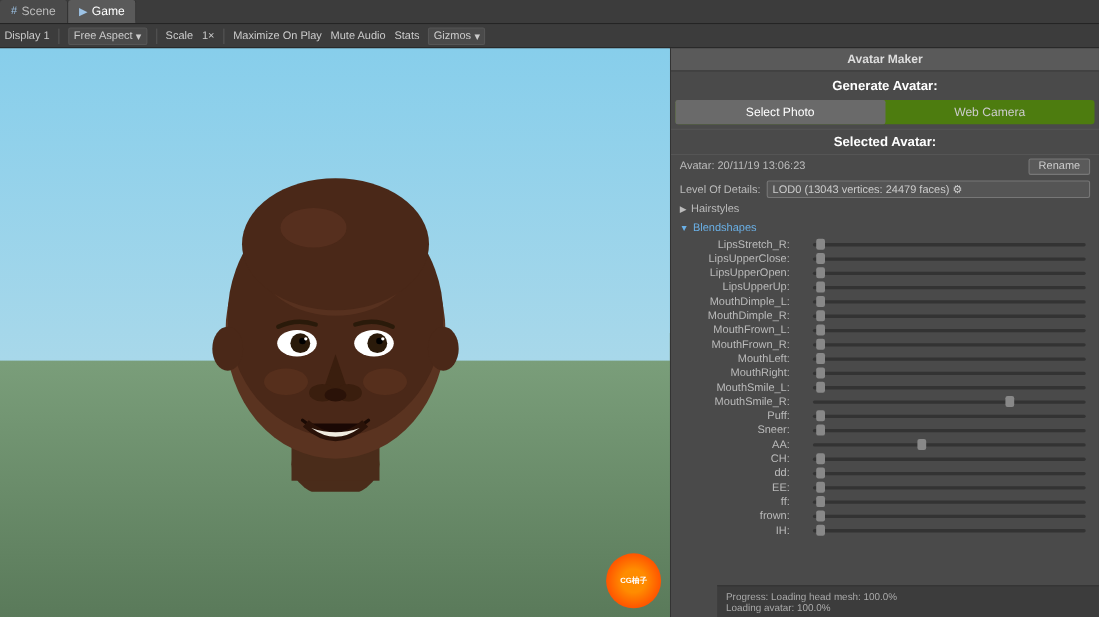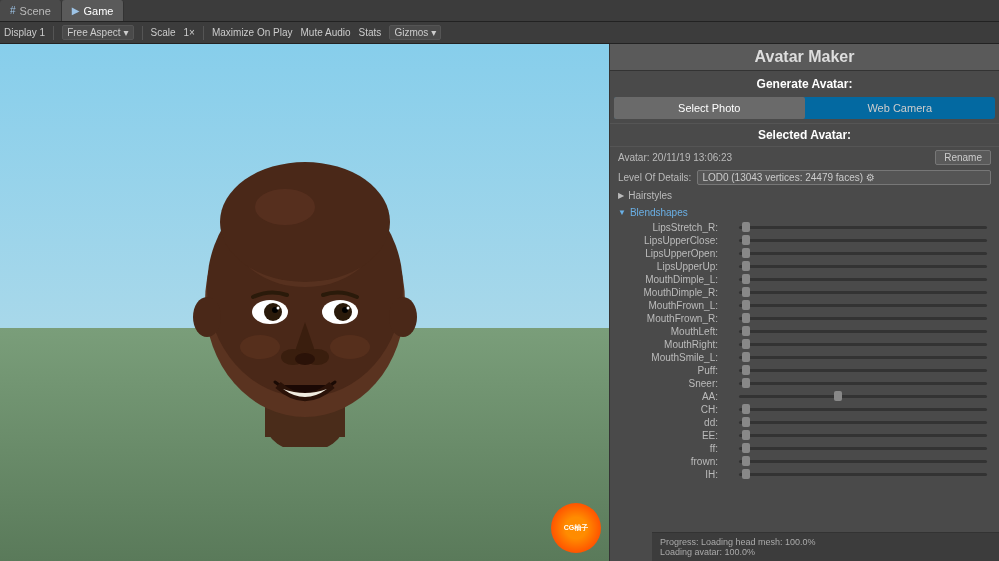--- a/index.html
+++ b/index.html
@@ -114,37 +114,37 @@
     .right-panel {
       width: 390px;
       background: #4a4a4a;
       display: flex;
       flex-direction: column;
       border-left: 1px solid #333;
     }
     .right-panel-header {
       background: #5a5a5a;
       padding: 4px 8px;
-      font-size: 16px;
+      font-size: 11px;
       color: #ddd;
       border-bottom: 1px solid #333;
       text-align: center;
       font-weight: bold;
     }
     .generate-avatar-label {
       text-align: center;
       padding: 6px;
       font-size: 12px;
       color: #fff;
       font-weight: bold;
     }
     .tab-buttons {
       display: flex;
       margin: 0 4px 4px 4px;
-      background: #0369a1;
+      background: #4d7c0f;
       border-radius: 3px;
     }
     .tab-btn {
       flex: 1;
       padding: 5px;
       text-align: center;
       font-size: 11px;
       cursor: pointer;
       border-radius: 2px;
       color: #ccc;
@@ -484,20 +484,26 @@
             <div class="slider-thumb" style="left: 3%;"></div>
           </div>
         </div>
         <div class="blendshape-row">
           <span class="blendshape-label">MouthSmile_L:</span>
           <div class="slider-track">
             <div class="slider-thumb" style="left: 3%;"></div>
           </div>
         </div>
         <div class="blendshape-row">
+          <span class="blendshape-label">MouthSmile_R:</span>
+          <div class="slider-track">
+            <div class="slider-thumb" style="left: 72%;"></div>
+          </div>
+        </div>
+        <div class="blendshape-row">
           <span class="blendshape-label">Puff:</span>
           <div class="slider-track">
             <div class="slider-thumb" style="left: 3%;"></div>
           </div>
         </div>
         <div class="blendshape-row">
           <span class="blendshape-label">Sneer:</span>
           <div class="slider-track">
             <div class="slider-thumb" style="left: 3%;"></div>
           </div>

